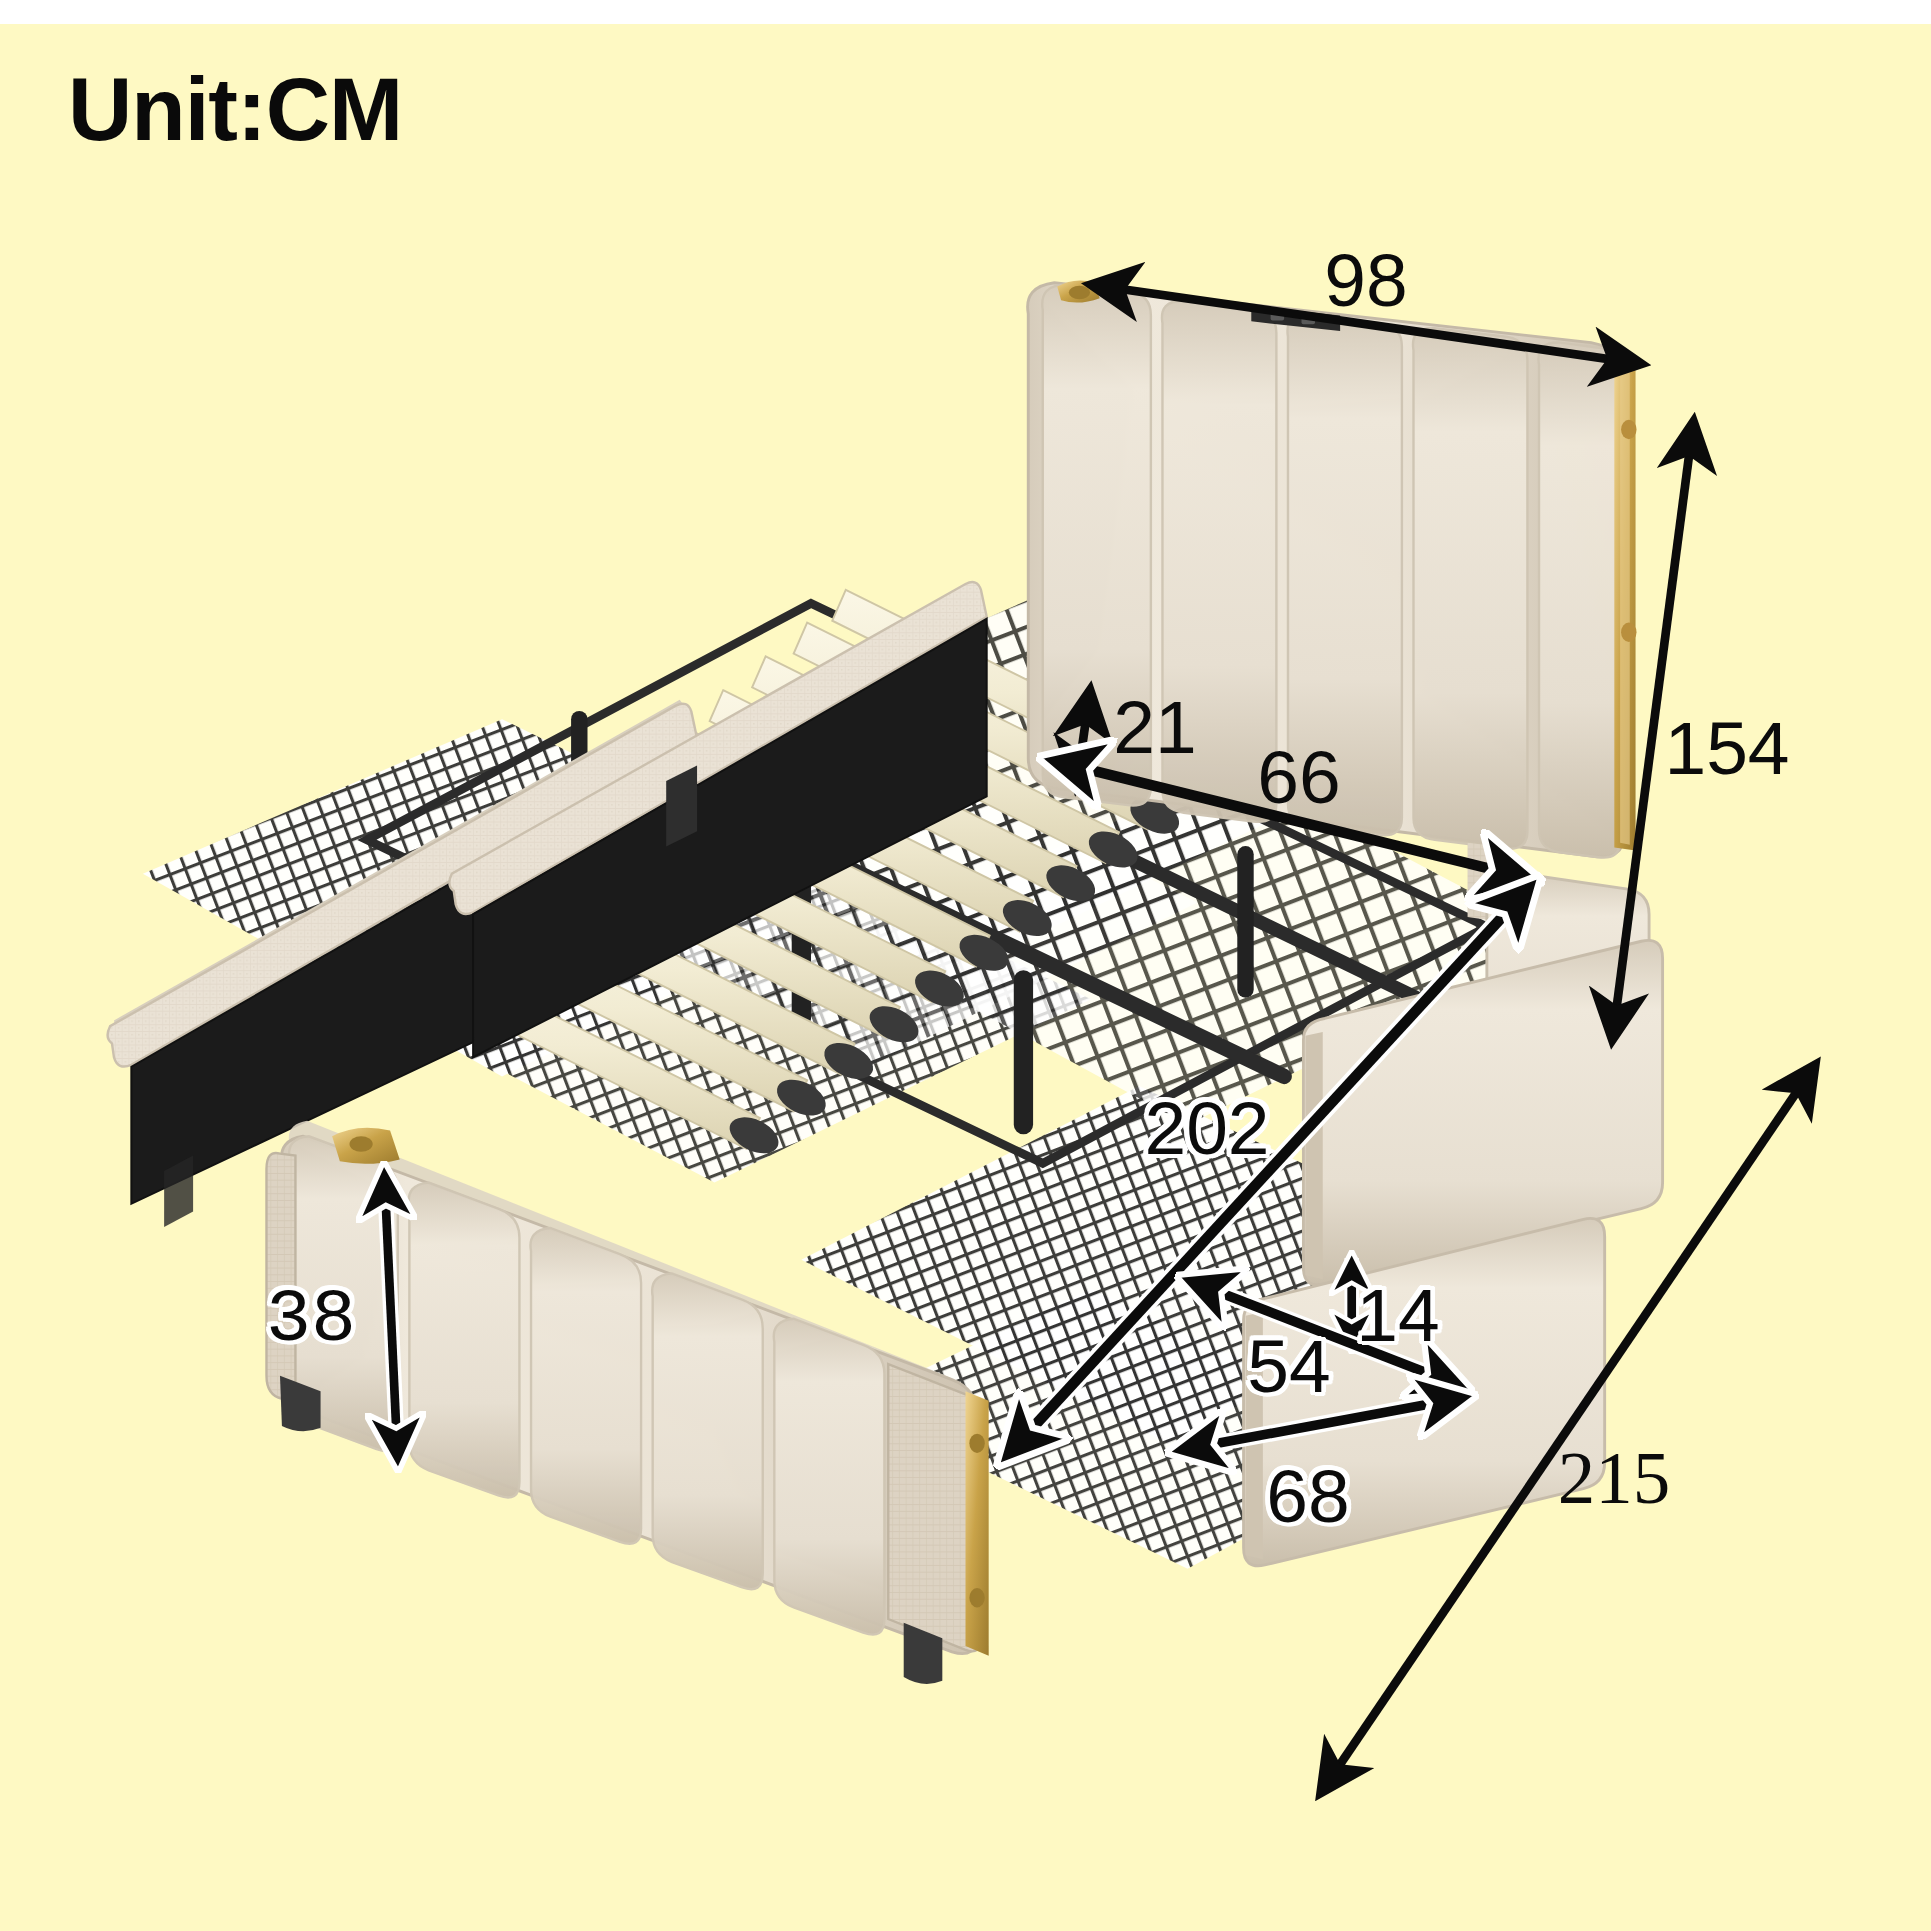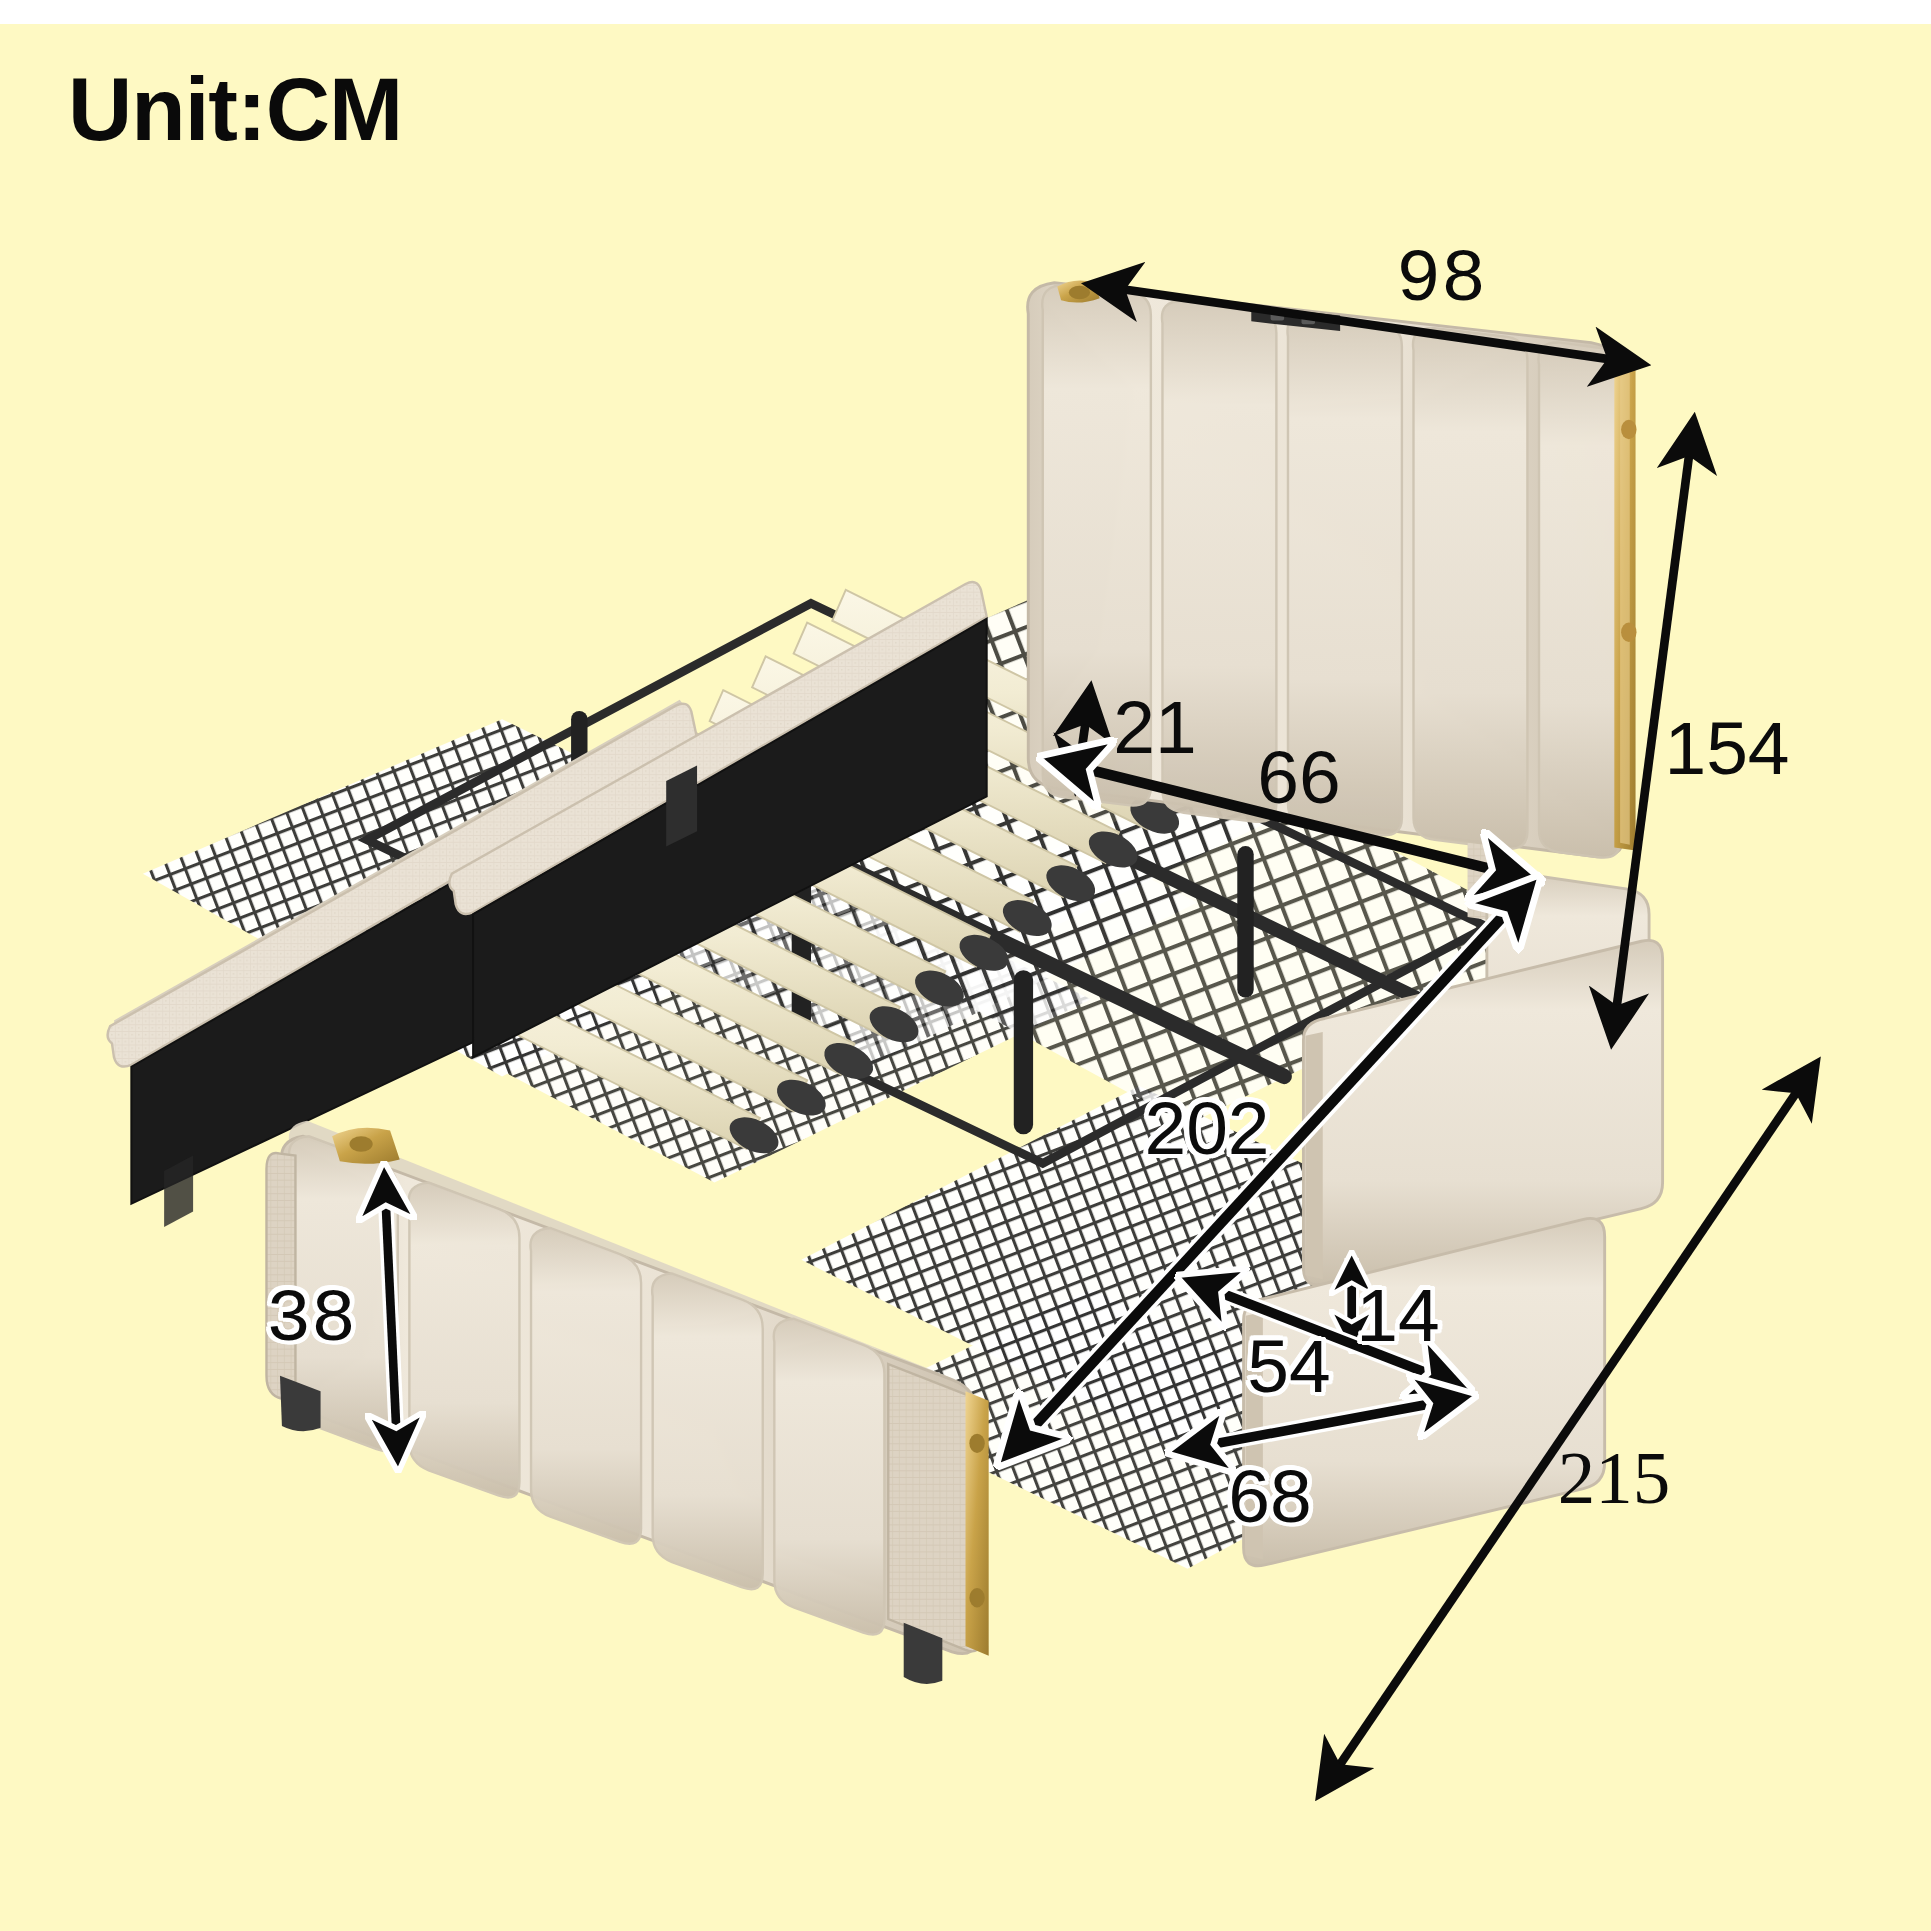--- a/index.html
+++ b/index.html
@@ -327,34 +327,34 @@
 
       <g>
         <line x1="398" y1="1188" x2="412" y2="1490" stroke="#fff" stroke-width="16"></line>
         <line x1="398" y1="1188" x2="412" y2="1490" stroke="#0b0b0b" stroke-width="9" marker-start="url(#ahw)" marker-end="url(#ahw)"></line>
       </g>
 
       <line x1="1880" y1="1078" x2="1368" y2="1832" stroke-width="9" marker-start="url(#ah)" marker-end="url(#ah)"></line>
     </g>
   </svg>
 
-  <div class="dim" style="left:1441px; top:256px;font-family:Liberation Mono, monospace;">98</div>
+  <div class="dim" style="left:1366px; top:256px;">98</div>
 
   <div class="dim" style="left:1727px; top:724px;">154</div>
 
   <div class="dim" style="left:1155px; top:703px;">21</div>
 
   <div class="dim" style="left:1299px; top:753px;">66</div>
 
   <div class="dim outlined" style="left:1207px; top:1104px;">202</div>
 
   <div class="dim outlined" style="left:1398px; top:1291px;">14</div>
 
   <div class="dim outlined" style="left:1289px; top:1342px;">54</div>
 
-  <div class="dim outlined" style="left:1270px; top:1472px;text-align:center;">68</div>
+  <div class="dim outlined" style="left:1308px; top:1472px;text-align:center;">68</div>
 
   <div class="dim outlined" style="left:311px; top:1296px;font-family:Liberation Mono, monospace;">38</div>
 
   <div class="dim" style="left:1614px; top:1453px;font-family:Liberation Serif, serif;">215</div>
 
 </div>
 
 
 </body></html>

